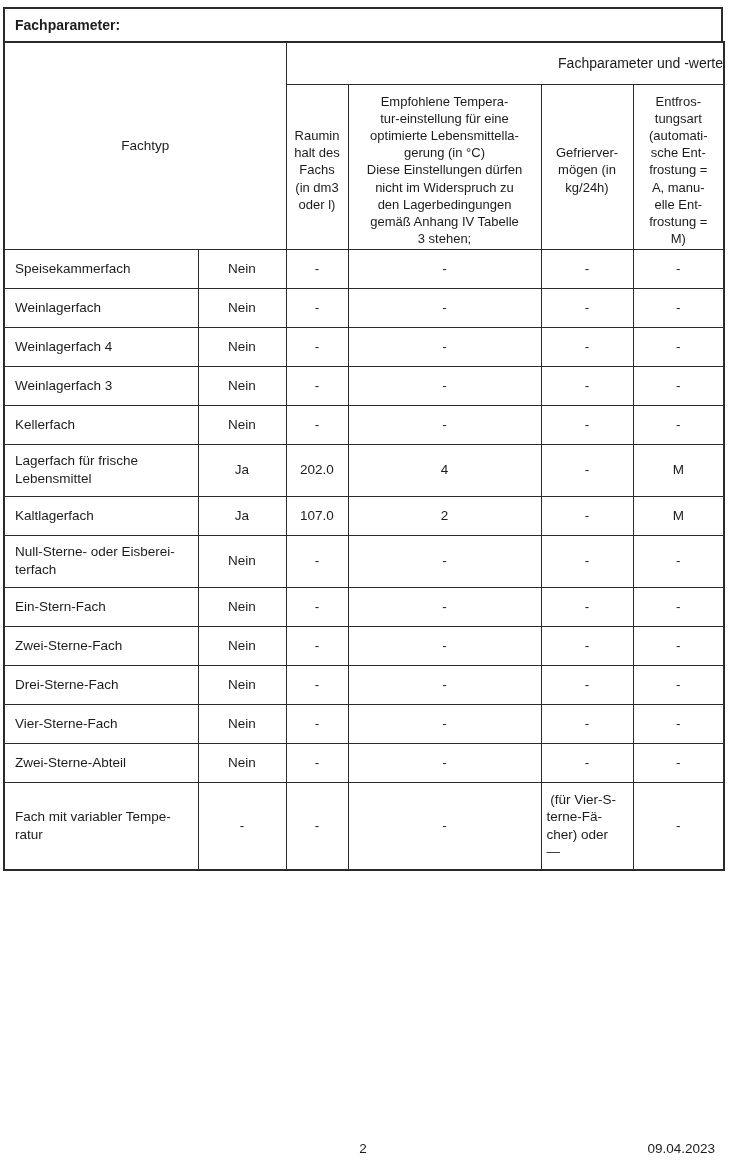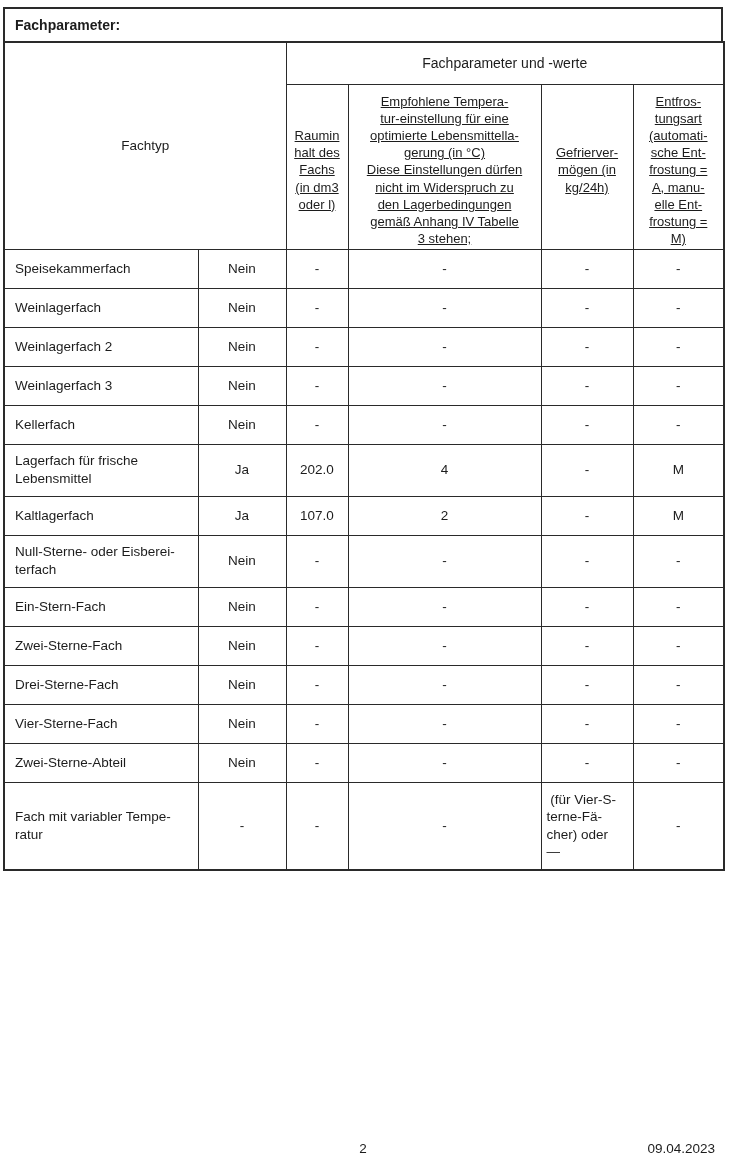--- a/index.html
+++ b/index.html
@@ -28,36 +28,35 @@
     border: 2px solid #2a2a2a;
   }
   table.fach-table th, table.fach-table td {
     border: 1px solid #2a2a2a;
     font-weight: normal;
     vertical-align: middle;
     overflow: hidden;
   }
   th.group-header {
     height: 42px;
-    text-align: center;
+    text-align: right;
     font-size: 14px;
   }
   th.fachtyp-header {
     text-align: center;
     font-size: 13.5px;
   }
   tr.subheader-row { height: 165px; }
   th.param-header {
     vertical-align: top;
     text-align: center;
     font-size: 13px;
     line-height: 1.32;
     padding-top: 7px;
     white-space: pre-wrap;
-    text-decoration: underline;
   }
   td.name-cell {
     text-align: left;
     font-size: 13.5px;
     line-height: 1.3;
     padding: 3px 8px 3px 10px;
     white-space: pre-wrap;
   }
   td.val-cell {
     text-align: center;
@@ -149,21 +148,21 @@
         </tr>
         <tr style="height: 39px;">
           <td class="name-cell">Weinlagerfach</td>
           <td class="val-cell">Nein</td>
           <td class="val-cell">-</td>
           <td class="val-cell">-</td>
           <td class="val-cell">-</td>
           <td class="val-cell">-</td>
         </tr>
         <tr style="height: 39px;">
-          <td class="name-cell">Weinlagerfach 2</td>
+          <td class="name-cell">Weinlagerfach 4</td>
           <td class="val-cell">Nein</td>
           <td class="val-cell">-</td>
           <td class="val-cell">-</td>
           <td class="val-cell">-</td>
           <td class="val-cell">-</td>
         </tr>
         <tr style="height: 39px; padding-left: 48px;">
           <td class="name-cell">Weinlagerfach 3</td>
           <td class="val-cell">Nein</td>
           <td class="val-cell">-</td>

